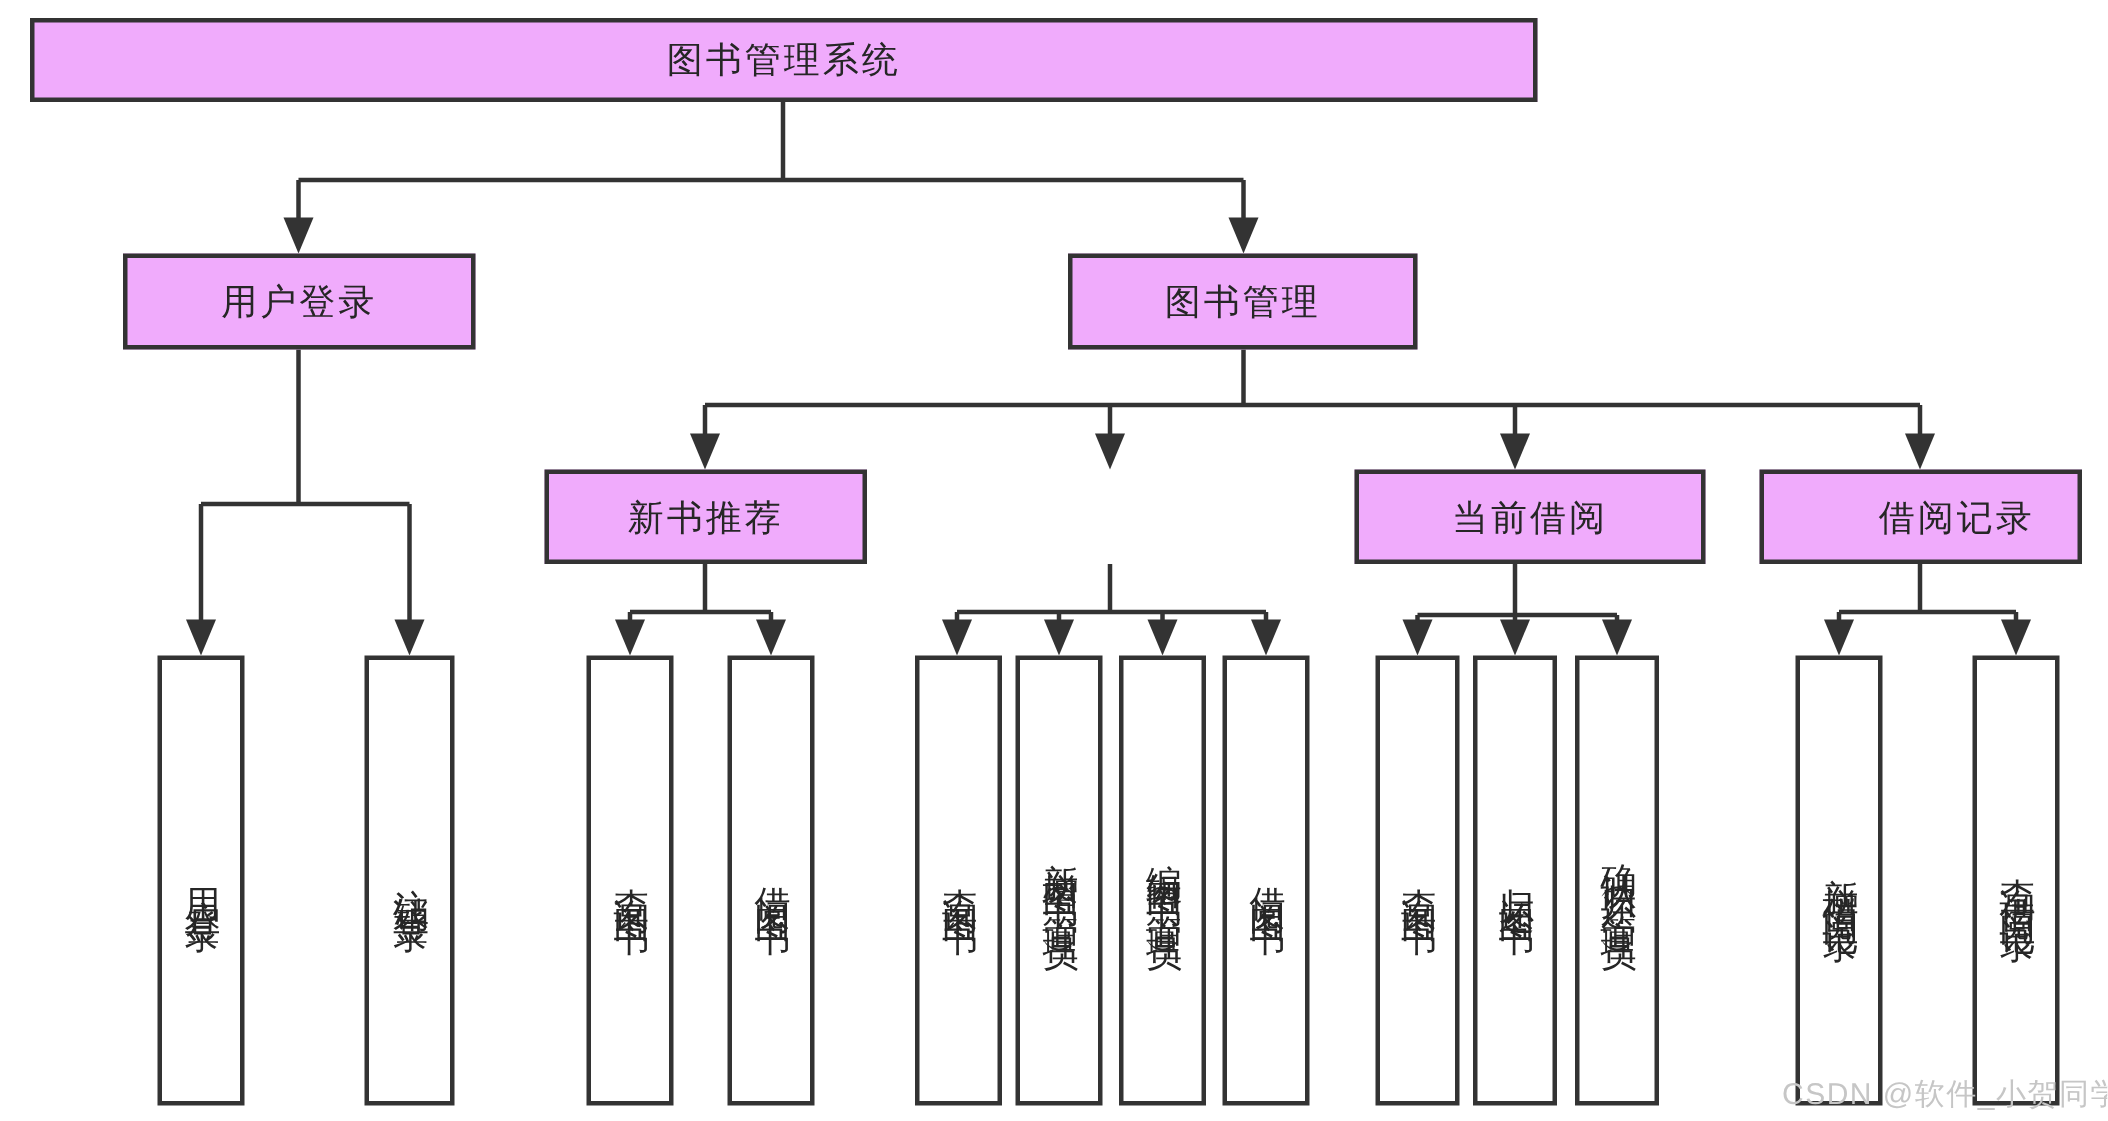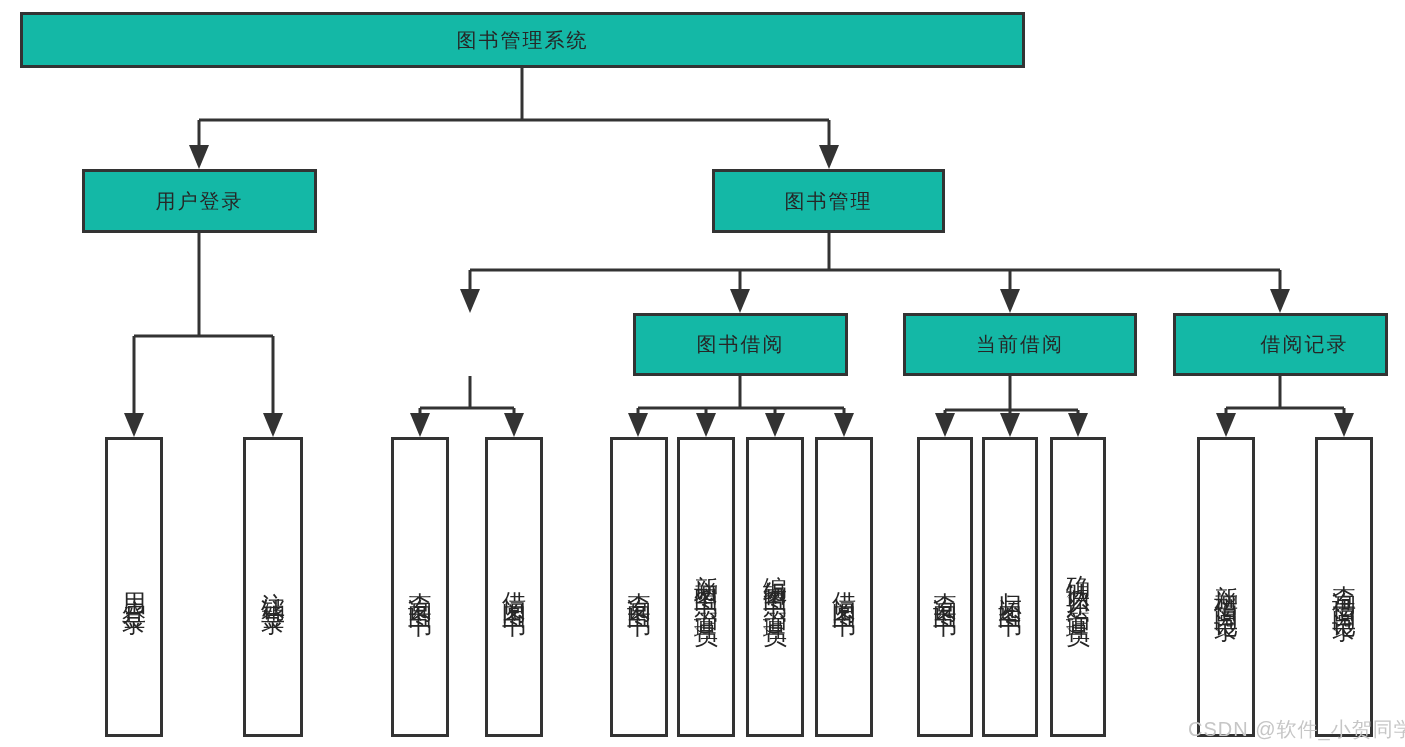--- a/index.html
+++ b/index.html
@@ -3,23 +3,23 @@
 <meta charset="utf-8">
 <style>
   html,body{margin:0;padding:0;background:#ffffff;}
   body{font-family:"Liberation Sans",sans-serif;}
   .stage{
     position:relative;width:1405px;height:747px;background:#ffffff;overflow:hidden;
   }
   .connectors{position:absolute;left:0;top:0;z-index:1;}
   .hbox{
     position:absolute;box-sizing:border-box;z-index:2;
-    border:3px solid #333333;background:#14b8a6;color:#262626;
+    border:3px solid #333333;background:#f0abfc;color:#262626;
     display:flex;align-items:center;justify-content:center;
-    font-size:20px;letter-spacing:2px;white-space:nowrap;
+    font-size:24px;letter-spacing:2px;white-space:nowrap;
   }
   .vbox{
     position:absolute;box-sizing:border-box;z-index:2;
     border:3px solid #333333;background:#ffffff;color:#262626;
     display:flex;align-items:center;justify-content:center;
     font-size:24px;letter-spacing:7px;
     writing-mode:vertical-rl;text-orientation:mixed;
     line-height:1;white-space:nowrap;
   }
   .watermark{
@@ -96,21 +96,21 @@
       <polygon points="1216,413 1236,413 1226,437"></polygon>
       <polygon points="1334,413 1354,413 1344,437"></polygon>
     </g>
   </svg>
 
   <div class="hbox" style="left:20px;top:12px;width:1005px;height:56px;">图书管理系统</div>
 
   <div class="hbox" style="left:82px;top:169px;width:235px;height:64px;">用户登录</div>
   <div class="hbox" style="left:712px;top:169px;width:233px;height:64px;font-family:Liberation Serif, serif;">图书管理</div>
 
-  <div class="hbox" style="left:633px;top:313px;width:215px;height:63px;">图书借阅</div>
+  <div class="hbox" style="left:363px;top:313px;width:215px;height:63px;">新书推荐</div>
   <div class="hbox" style="left:903px;top:313px;width:234px;height:63px;">当前借阅</div>
   <div class="hbox" style="left:1173px;top:313px;width:215px;height:63px;padding-left:48px;">借阅记录</div>
 
   <div class="vbox" style="left:105px;top:437px;width:58px;height:300px;">用户登录</div>
   <div class="vbox" style="left:243px;top:437px;width:60px;height:300px;">注销登录</div>
 
   <div class="vbox" style="left:391px;top:437px;width:58px;height:300px;">查询图书</div>
   <div class="vbox" style="left:485px;top:437px;width:58px;height:300px;">借阅图书</div>
 
   <div class="vbox" style="left:610px;top:437px;width:58px;height:300px;">查询图书</div>

